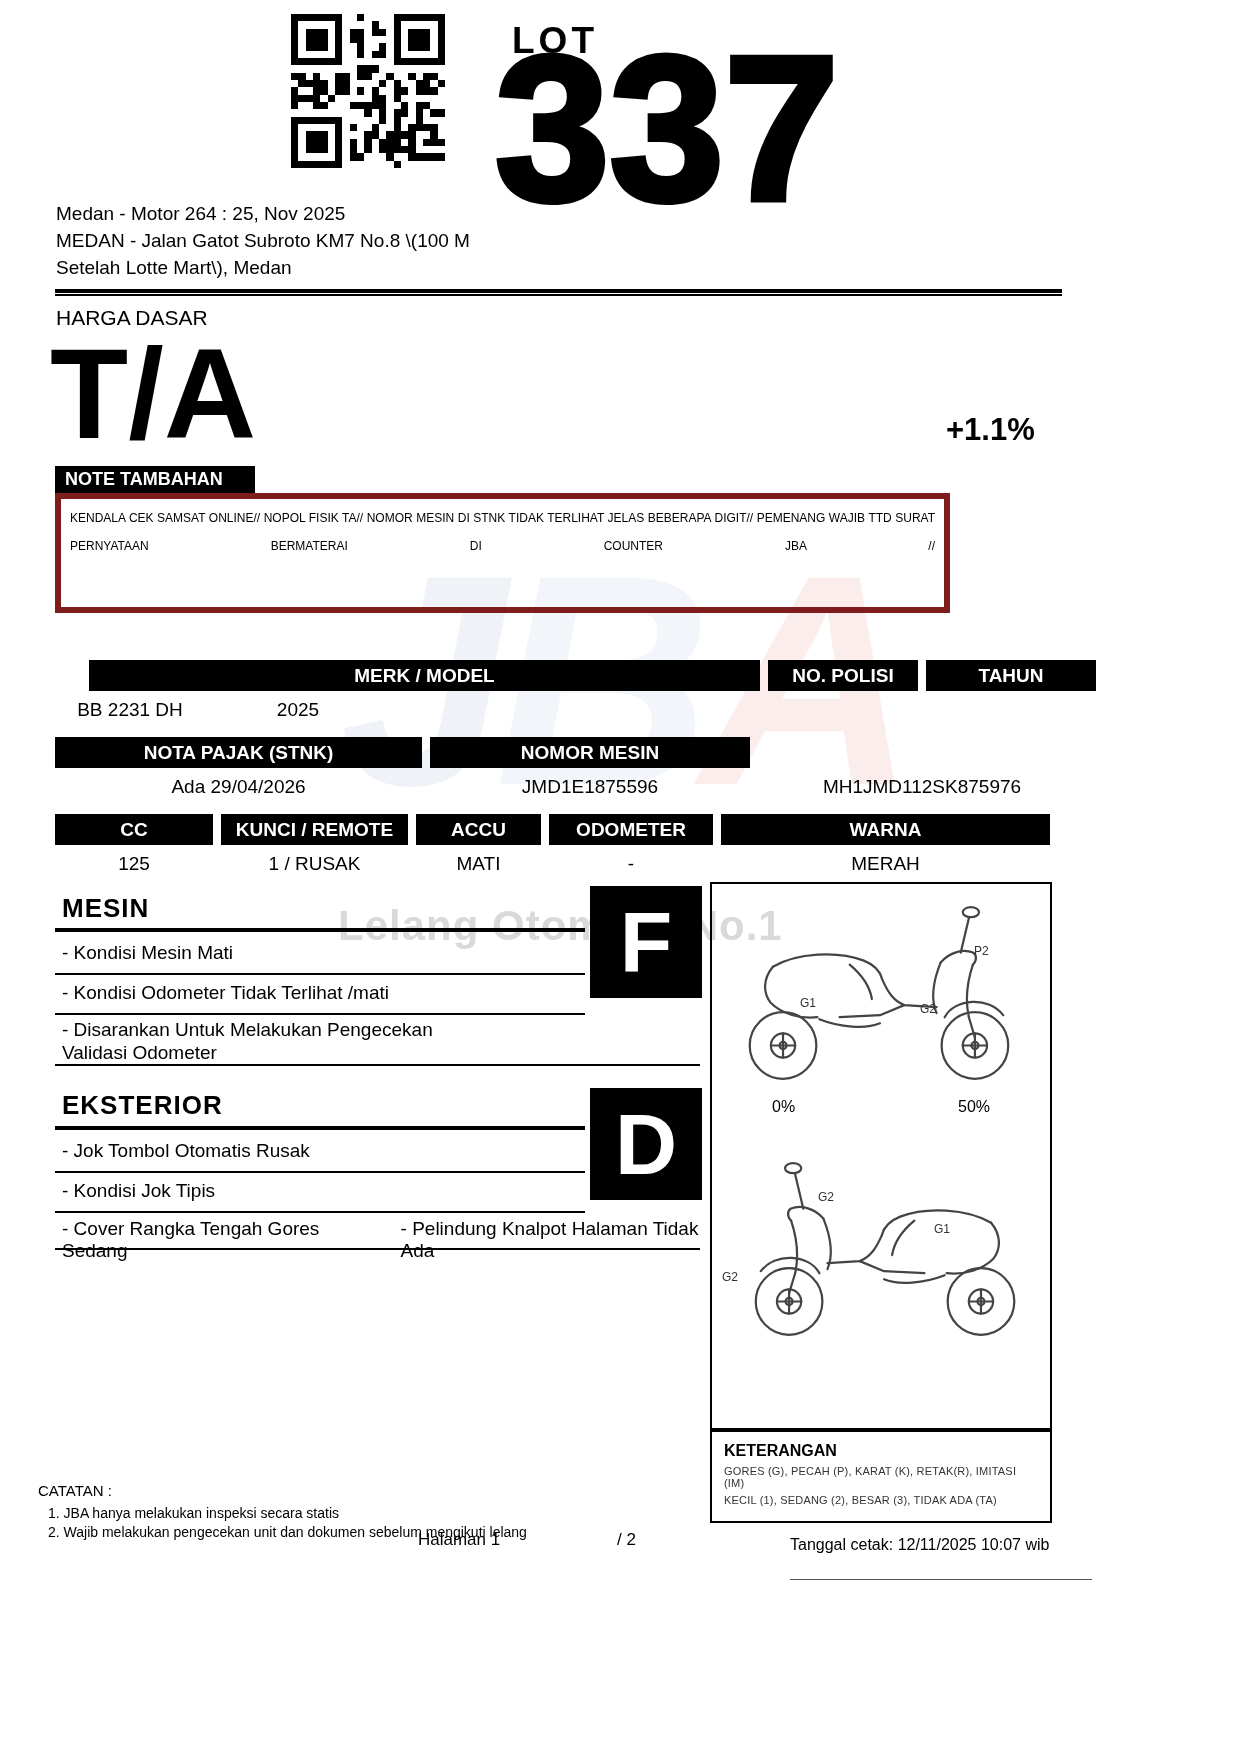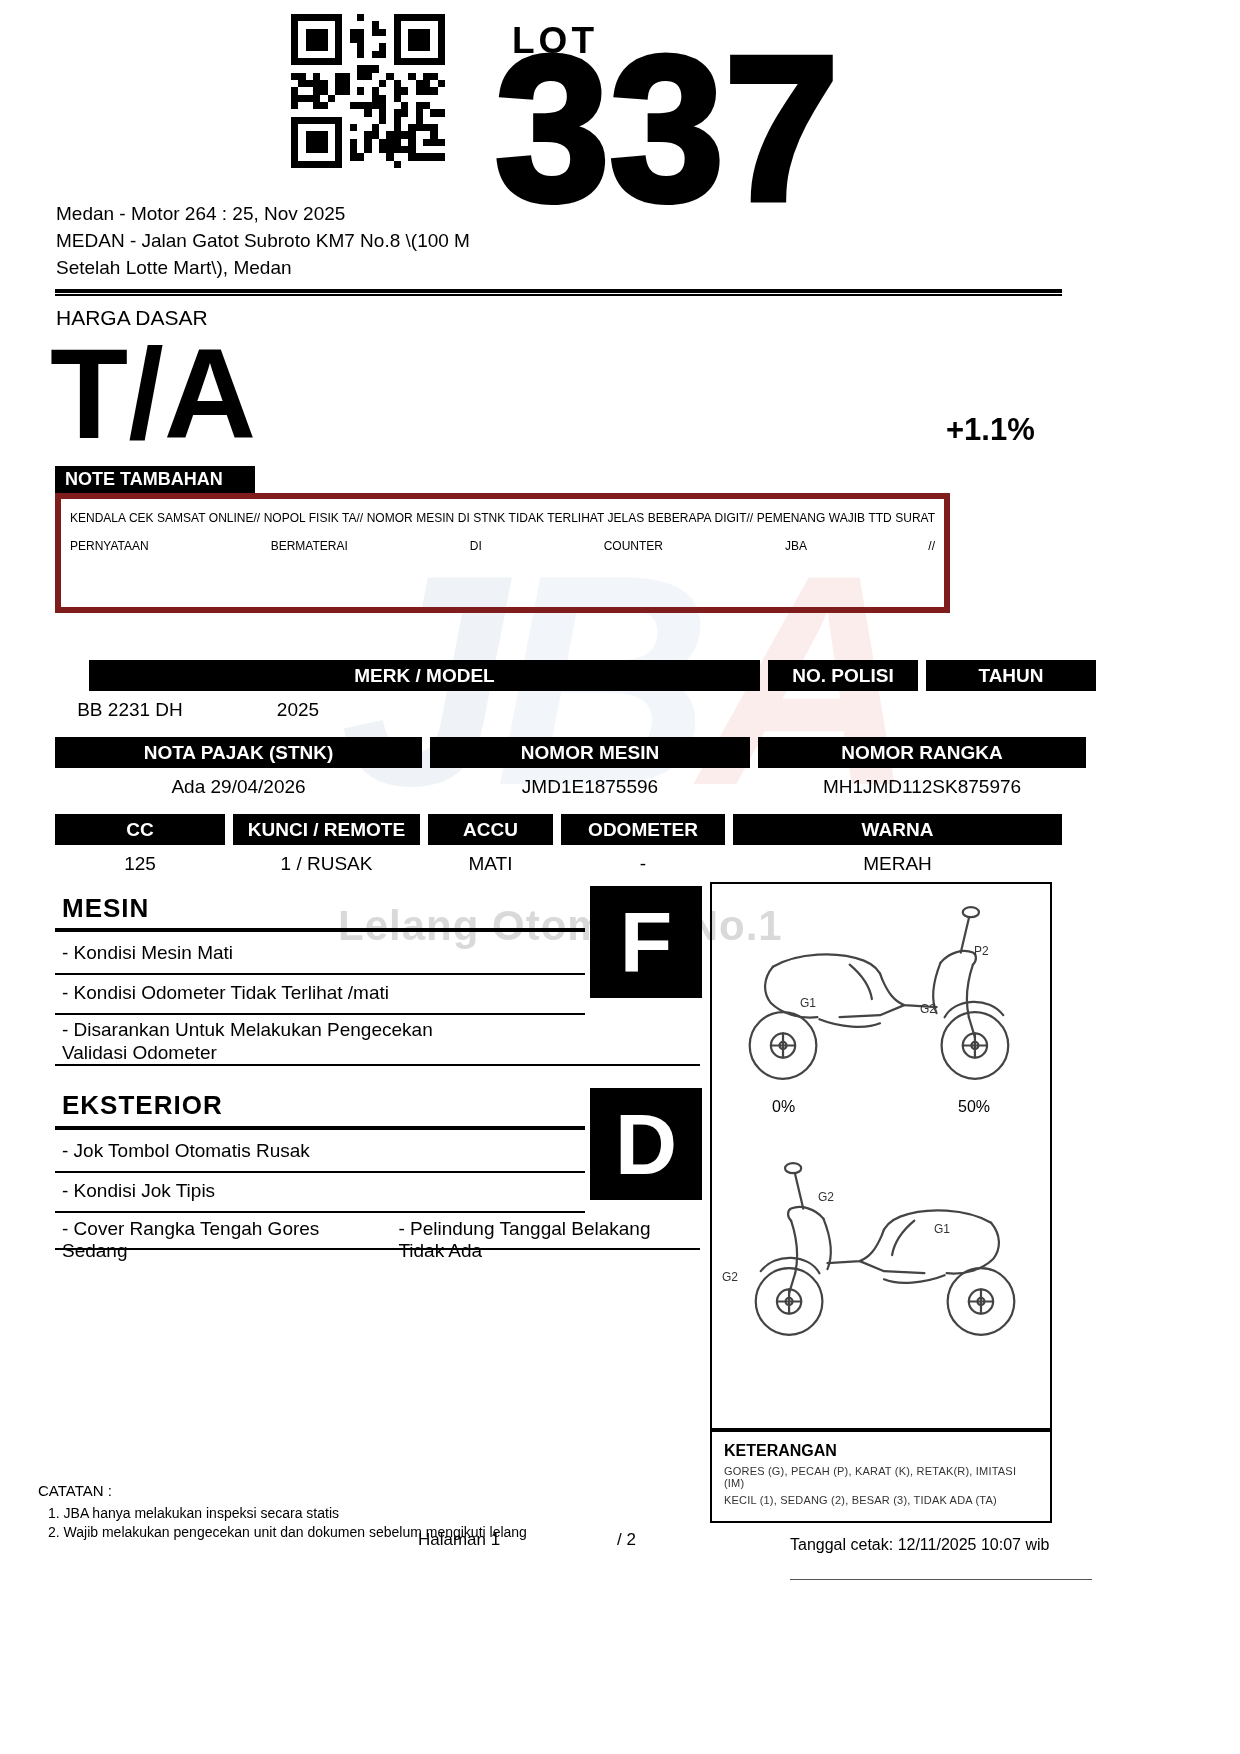--- a/index.html
+++ b/index.html
@@ -43,21 +43,21 @@
   
   .trow { position:absolute; left:55px; display:flex; gap:8px; z-index:1; }
   .cell { display:flex; align-items:center; justify-content:center; text-align:center; }
   .hrow .cell { background:#000; color:#fff; font-weight:bold; font-size:19px; height:31px; }
   .vrow .cell { font-size:19px; height:38px; }
   .r1h { top:660px;padding-left:34px; } .r1v { top:691px; }
   .r2h { top:737px; } .r2v { top:768px; }
   .r3h { top:814px; } .r3v { top:845px; }
   .w-merk{width:671px}.w-pol{width:150px}.w-thn{width:170px}
   .w-np{width:367px}.w-nm{width:320px}.w-nr{width:328px}
-  .w-cc{width:170px}.w-kr{width:187px}.w-ac{width:125px}.w-od{width:164px}.w-wr{width:329px}
+  .w-cc{width:158px}.w-kr{width:187px}.w-ac{width:125px}.w-od{width:164px}.w-wr{width:329px}
 
   
   .sec-title { position:absolute; left:62px; font-size:26px; font-weight:bold; letter-spacing:1px; z-index:1; }
   .t-mesin { top:893px; } .t-eks { top:1090px; }
   .sec-rule { position:absolute; left:55px; width:530px; height:4px; background:#000; z-index:1; }
   .rule-mesin { top:928px; } .rule-eks { top:1126px; }
   .sec-item { position:absolute; left:55px; padding-left:7px; font-size:19px;
               border-bottom:2px solid #000; white-space:pre-line; z-index:1; }
   .mi1 { top:942px; width:530px; height:33px; }
   .mi2 { top:982px; width:530px; height:33px; }
@@ -263,21 +263,20 @@
     <div class="cell w-thn">TAHUN</div>
   </div>
   <div class="trow vrow r1v">
     <div class="cell w-pol">BB 2231 DH</div>
     <div class="cell w-thn">2025</div>
   </div>
 
   <div class="trow hrow r2h">
     <div class="cell w-np">NOTA PAJAK (STNK)</div>
     <div class="cell w-nm">NOMOR MESIN</div>
-    <div class="cell w-nr">NOMOR RANGKA</div>
   </div>
   <div class="trow vrow r2v">
     <div class="cell w-np">Ada 29/04/2026</div>
     <div class="cell w-nm">JMD1E1875596</div>
     <div class="cell w-nr">MH1JMD112SK875976</div>
   </div>
 
   <div class="trow hrow r3h">
     <div class="cell w-cc">CC</div>
     <div class="cell w-kr">KUNCI / REMOTE</div>
@@ -300,21 +299,21 @@
   <div class="sec-item mi3">- Disarankan Untuk Melakukan Pengecekan
 Validasi Odometer</div>
   <div class="grade g-mesin">F</div>
 
   <div class="sec-title t-eks">EKSTERIOR</div>
   <div class="sec-rule rule-eks"></div>
   <div class="sec-item ei1">- Jok Tombol Otomatis Rusak</div>
   <div class="sec-item ei2">- Kondisi Jok Tipis</div>
   <div class="sec-item ei3">
     <span>- Cover Rangka Tengah Gores Sedang</span>
-    <span class="ei3b">- Pelindung Tanggal Belakang Tidak Ada</span>
+    <span class="ei3b">- Pelindung Knalpot Halaman Tidak Ada</span>
   </div>
   <div class="grade g-eks">D</div>
 
   <div class="diagram-box">
     <svg class="scooter s1" viewBox="0 0 320 200" xmlns="http://www.w3.org/2000/svg">
       <defs>
         <g id="scooter" fill="none" stroke="#444" stroke-width="2.2" stroke-linecap="round" stroke-linejoin="round">
           <circle cx="62" cy="150" r="33"></circle>
             <circle cx="62" cy="150" r="12"></circle>
             <circle cx="62" cy="150" r="3.5"></circle>

